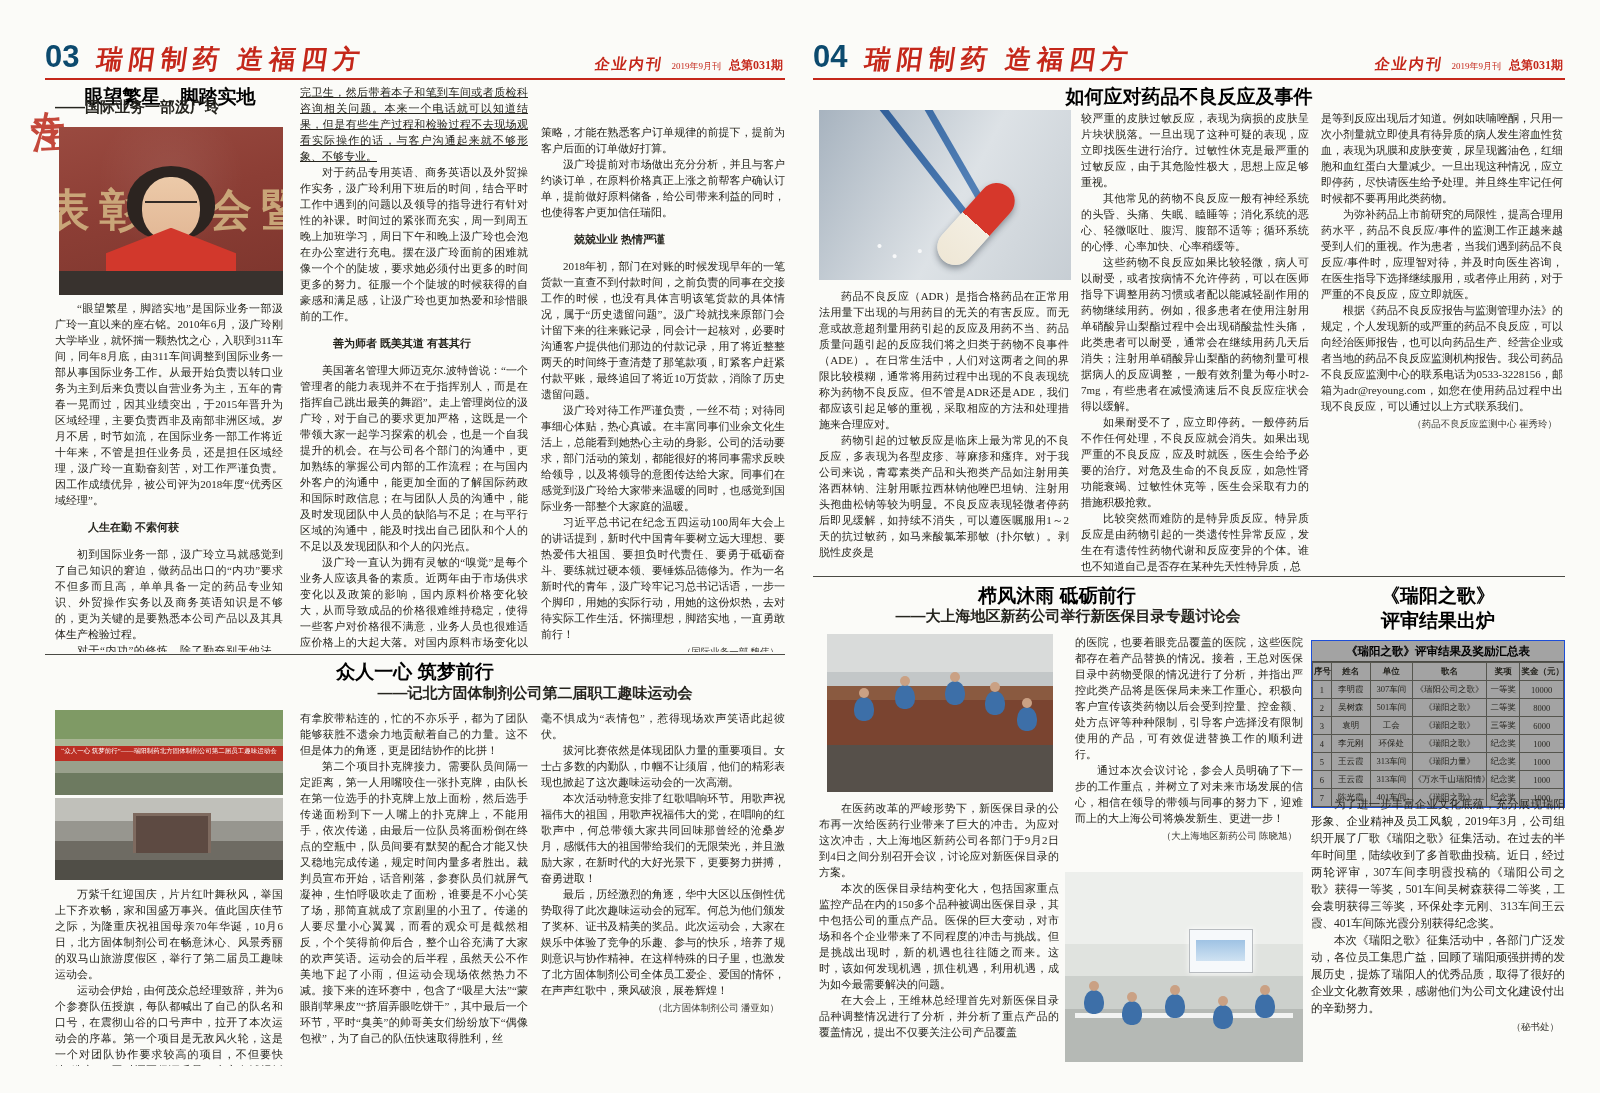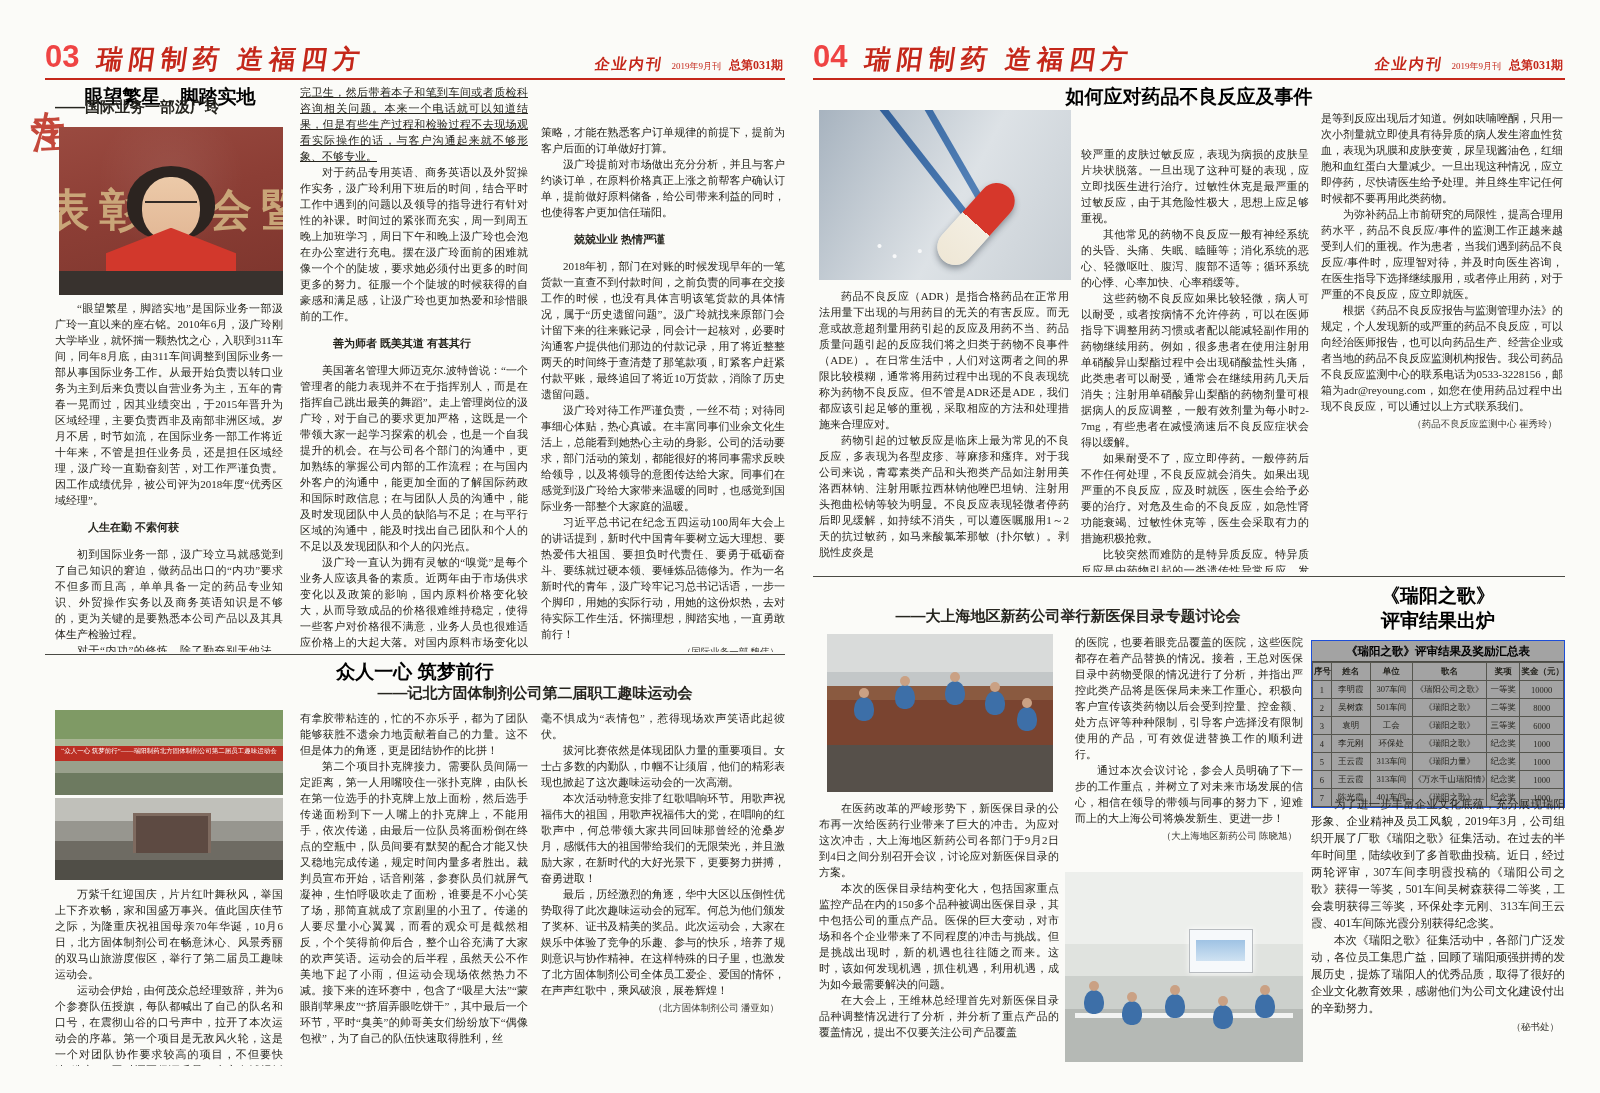--- a/index.html
+++ b/index.html
@@ -3,21 +3,21 @@
 <meta charset="utf-8">
 <style>
   html,body{margin:0;padding:0;width:1600px;height:1093px;background:#fbfbf8;overflow:hidden;
     font-family:"Liberation Serif","DejaVu Serif",serif;}
   .page{position:absolute;top:0;height:1093px;background:#fbfbf8;}
   #page-left{left:45px;width:740px;}
   #page-right{left:813px;width:752px;}
   
   .pghead{position:absolute;top:40px;left:0;right:0;height:38px;border-bottom:2px solid #c4271a;}
   .pgnum{position:absolute;left:0;top:0;font-family:"Liberation Sans",sans-serif;
-    font-weight:700;font-size:31px;color:#ef4444;line-height:34px;}
+    font-weight:700;font-size:31px;color:#0c4a6e;line-height:34px;}
   .masthead{position:absolute;left:52px;top:2px;color:#c4271a;font-weight:700;font-size:26px;
     letter-spacing:6px;display:inline-block;transform:skewX(-8deg);font-family:"Liberation Serif",serif;}
   .issue{position:absolute;right:2px;bottom:4px;color:#c4271a;white-space:nowrap;}
   .issue .iname{font-size:15px;font-weight:700;display:inline-block;transform:skewX(-8deg);letter-spacing:2px;}
   .issue .idate{font-size:9px;margin-left:5px;}
   .issue .ino{font-size:12px;font-weight:700;margin-left:4px;}
   
   .col{position:absolute;overflow:hidden;font-size:11px;line-height:16px;color:#27261f;
     text-align:justify;}
   .p{margin:0;text-indent:2em;}
@@ -185,35 +185,36 @@
     <div class="stick1"></div>
     <div class="stick2"></div>
     <div class="pill"></div>
   </div>
 
   <div class="col" style="left:6px;top:288px;width:250px;height:284px;">
     <p class="p">药品不良反应（ADR）是指合格药品在正常用法用量下出现的与用药目的无关的有害反应。而无意或故意超剂量用药引起的反应及用药不当、药品质量问题引起的反应我们将之归类于药物不良事件（ADE）。在日常生活中，人们对这两者之间的界限比较模糊，通常将用药过程中出现的不良表现统称为药物不良反应。但不管是ADR还是ADE，我们都应该引起足够的重视，采取相应的方法和处理措施来合理应对。</p>
     <p class="p">药物引起的过敏反应是临床上最为常见的不良反应，多表现为各型皮疹、荨麻疹和瘙痒。对于我公司来说，青霉素类产品和头孢类产品如注射用美洛西林钠、注射用哌拉西林钠他唑巴坦钠、注射用头孢曲松钠等较为明显。不良反应表现轻微者停药后即见缓解，如持续不消失，可以遵医嘱服用1～2天的抗过敏药，如马来酸氯苯那敏（扑尔敏）。剥脱性皮炎是</p>
   </div>
   <div class="col" style="left:268px;top:110px;width:228px;height:462px;">
-    <p class="p" style="text-indent:0;margin-top:36px;">较严重的皮肤过敏反应，表现为病损的皮肤呈片块状脱落。一旦出现了这种可疑的表现，应立即找医生进行治疗。过敏性休克是最严重的过敏反应，由于其危险性极大，思想上应足够重视。</p>
+    <p class="p" style="text-indent:0;">较严重的皮肤过敏反应，表现为病损的皮肤呈片块状脱落。一旦出现了这种可疑的表现，应立即找医生进行治疗。过敏性休克是最严重的过敏反应，由于其危险性极大，思想上应足够重视。</p>
     <p class="p">其他常见的药物不良反应一般有神经系统的头昏、头痛、失眠、瞌睡等；消化系统的恶心、轻微呕吐、腹泻、腹部不适等；循环系统的心悸、心率加快、心率稍缓等。</p>
     <p class="p">这些药物不良反应如果比较轻微，病人可以耐受，或者按病情不允许停药，可以在医师指导下调整用药习惯或者配以能减轻副作用的药物继续用药。例如，很多患者在使用注射用单硝酸异山梨酯过程中会出现硝酸盐性头痛，此类患者可以耐受，通常会在继续用药几天后消失；注射用单硝酸异山梨酯的药物剂量可根据病人的反应调整，一般有效剂量为每小时2-7mg，有些患者在减慢滴速后不良反应症状会得以缓解。</p>
     <p class="p">如果耐受不了，应立即停药。一般停药后不作任何处理，不良反应就会消失。如果出现严重的不良反应，应及时就医，医生会给予必要的治疗。对危及生命的不良反应，如急性肾功能衰竭、过敏性休克等，医生会采取有力的措施积极抢救。</p>
     <p class="p">比较突然而难防的是特异质反应。特异质反应是由药物引起的一类遗传性异常反应，发生在有遗传性药物代谢和反应变异的个体。谁也不知道自己是否存在某种先天性特异质，总</p>
   </div>
   <div class="col" style="left:508px;top:110px;width:242px;height:462px;">
     <p class="p" style="text-indent:0;">是等到反应出现后才知道。例如呋喃唑酮，只用一次小剂量就立即使具有待异质的病人发生溶血性贫血，表现为巩膜和皮肤变黄，尿呈现酱油色，红细胞和血红蛋白大量减少。一旦出现这种情况，应立即停药，尽快请医生给予处理。并且终生牢记任何时候都不要再用此类药物。</p>
     <p class="p">为弥补药品上市前研究的局限性，提高合理用药水平，药品不良反应/事件的监测工作正越来越受到人们的重视。作为患者，当我们遇到药品不良反应/事件时，应理智对待，并及时向医生咨询，在医生指导下选择继续服用，或者停止用药，对于严重的不良反应，应立即就医。</p>
     <p class="p">根据《药品不良反应报告与监测管理办法》的规定，个人发现新的或严重的药品不良反应，可以向经治医师报告，也可以向药品生产、经营企业或者当地的药品不良反应监测机构报告。我公司药品不良反应监测中心的联系电话为0533-3228156，邮箱为adr@reyoung.com，如您在使用药品过程中出现不良反应，可以通过以上方式联系我们。</p>
     <p class="byline">（药品不良反应监测中心 崔秀玲）</p>
   </div>
 
   <div class="rule" style="left:0;top:576px;width:752px;"></div>
 
+  <div class="h1a" style="left:0;top:583px;width:488px;font-size:19px;">栉风沐雨 砥砺前行</div>
   <div class="h2a" style="left:0;top:607px;width:510px;font-size:15px;">——大上海地区新药公司举行新医保目录专题讨论会</div>
 
   <div class="photo" id="meeting" style="left:14px;top:634px;width:226px;height:158px;">
     <span class="person" style="left:12%;top:40%;"></span>
     <span class="person" style="left:30%;top:32%;"></span>
     <span class="person" style="left:52%;top:30%;"></span>
     <span class="person" style="left:70%;top:36%;"></span>
     <span class="person" style="left:84%;top:46%;"></span>
   </div>
 

